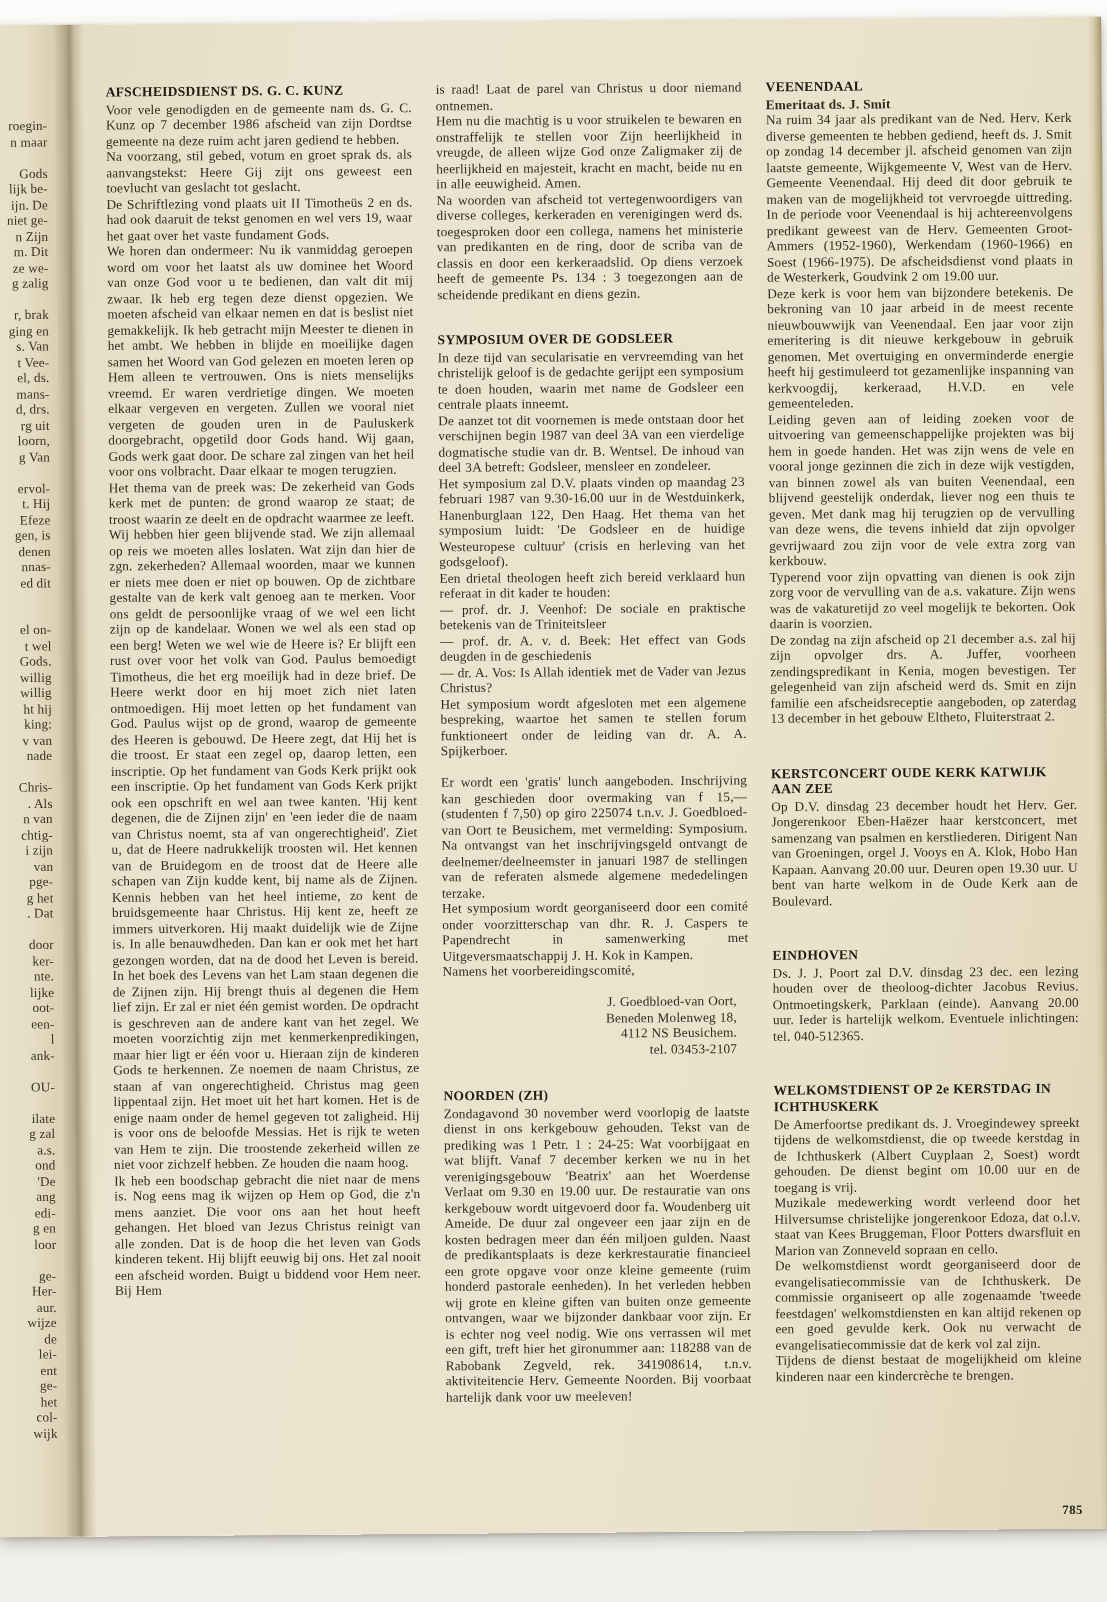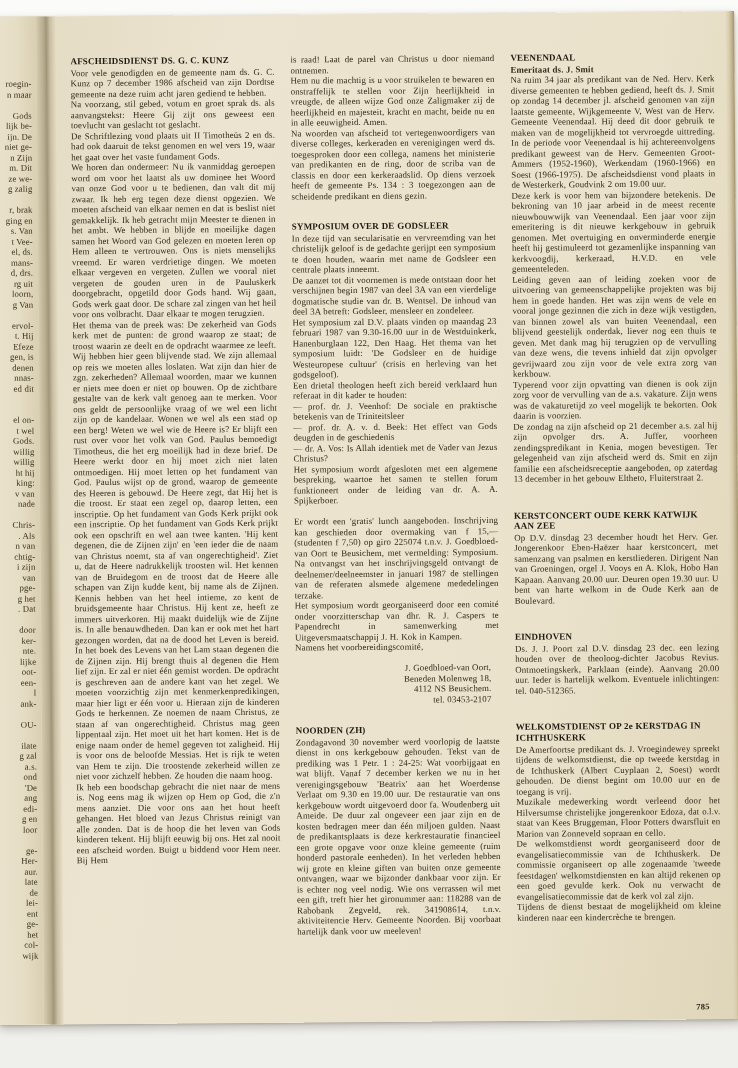--- a/index.html
+++ b/index.html
@@ -34,21 +34,21 @@
          text-align:justify; letter-spacing:.12px; word-spacing:.2px; hyphens:auto; }
   h3 { font-size:9px; line-height:10.6px; margin:20px 0 1px 0; color:#1f1911; letter-spacing:.2px; text-align:left; }
   h3.first { margin-top:0; }
   .col-3 h3 { margin-top:26px; }
   .col-3 h3.first { margin-top:0; }
   .subtitle { font-weight:bold; line-height:10.6px; text-align:left; }
   p { margin:0; }
   .group-lunch { margin-top:10.5px; }
   .signature { margin:10.5px 8px 0 0; text-align:right; }
   .signature div { line-height:10.5px; }
-  .pageno { position:absolute; right:32px; bottom:8px; font-weight:bold; font-size:8.5px; color:#2a2315; letter-spacing:.3px; }
+  .pageno { position:absolute; right:20px; bottom:8px; font-weight:bold; font-size:8.5px; color:#2a2315; letter-spacing:.3px; }
 </style>
 </head>
 <body>
 
 <div class="scan">
 
   <div class="prev-edge">
     <div class="frag-list">
         <div class="frag">roegin-</div>
         <div class="frag">n maar</div>
@@ -119,21 +119,21 @@
         <div class="frag">ond</div>
         <div class="frag">'De</div>
         <div class="frag">ang</div>
         <div class="frag">edi-</div>
         <div class="frag">g en</div>
         <div class="frag">loor</div>
         <div class="frag"></div>
         <div class="frag">ge-</div>
         <div class="frag">Her-</div>
         <div class="frag">aur.</div>
-        <div class="frag">late</div>
+        <div class="frag">wijze</div>
         <div class="frag">de</div>
         <div class="frag">lei-</div>
         <div class="frag">ent</div>
         <div class="frag">ge-</div>
         <div class="frag">het</div>
         <div class="frag">col-</div>
         <div class="frag">wijk</div>
       </div>
   </div>
 

